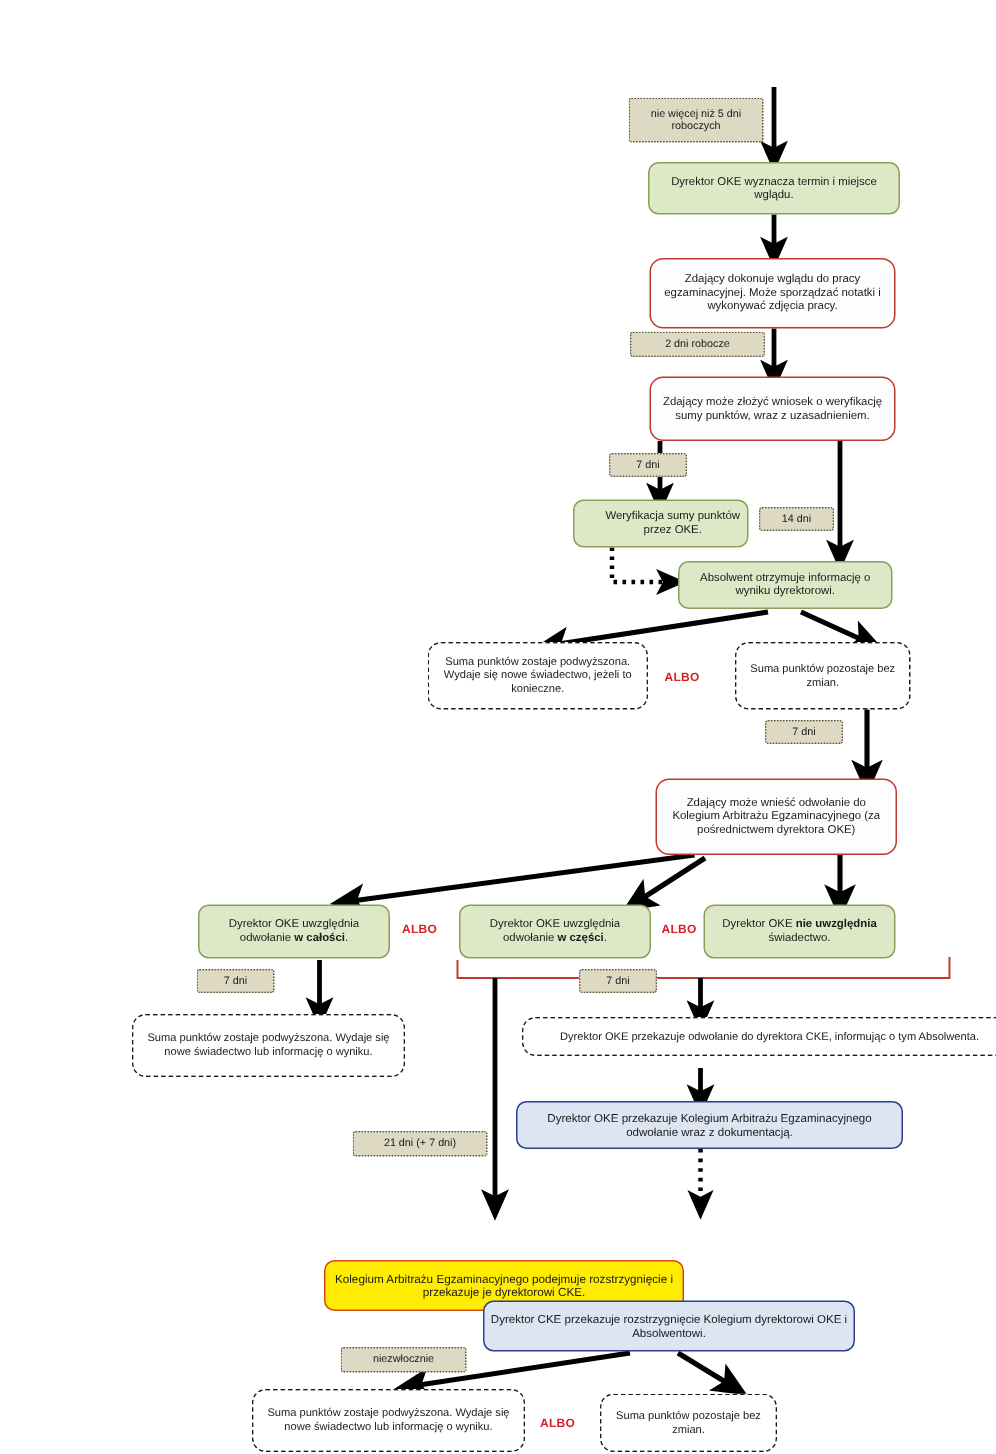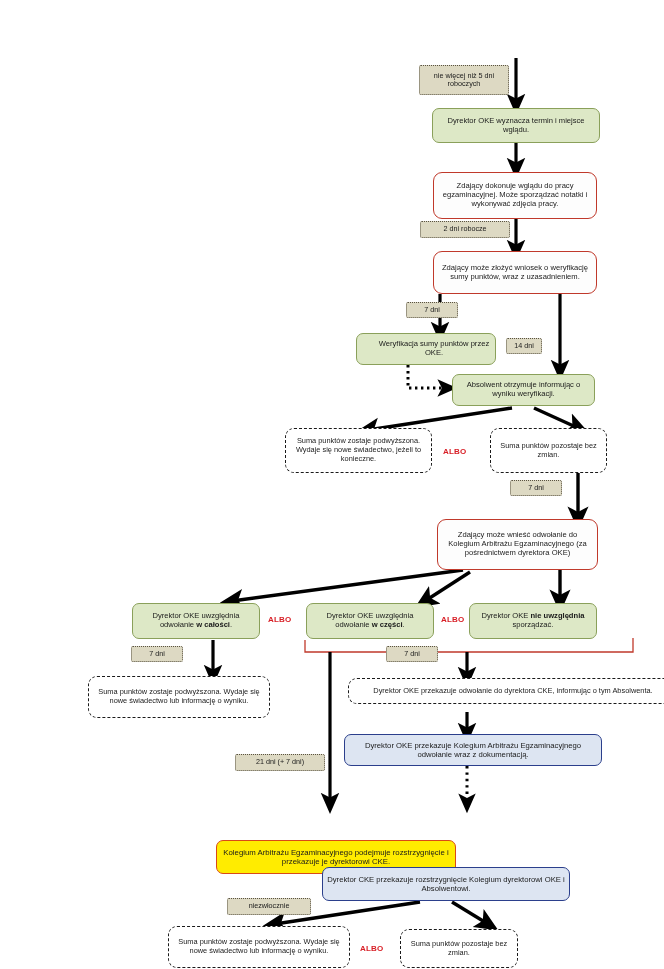--- a/index.html
+++ b/index.html
@@ -168,30 +168,30 @@
   </div>
 
   <div class="node n-red" style="left:433px; top:251px; width:164px; height:43px;">
     <span class="txt">Zdający może złożyć wniosek o weryfikację sumy punktów, wraz z uzasadnieniem.</span>
   </div>
 
   <div class="node n-time" style="left:406px; top:302px; width:52px; height:16px;">
     <span class="txt">7 dni</span>
   </div>
 
-  <div class="node n-green" style="left:356px; top:333px; width:140px; height:32px;padding-left:16px;">
+  <div class="node n-green" style="left:382px; top:333px; width:117px; height:32px;padding-left:16px;">
     <span class="txt">Weryfikacja sumy punktów przez OKE.</span>
   </div>
 
-  <div class="node n-time" style="left:506px; top:338px; width:36px; height:16px;">
+  <div class="node n-time" style="left:506px; top:338px; width:50px; height:16px;">
     <span class="txt">14 dni</span>
   </div>
 
   <div class="node n-green" style="left:452px; top:374px; width:143px; height:32px;">
-    <span class="txt">Absolwent otrzymuje informując o wyniku weryfikacji.</span>
+    <span class="txt">Absolwent otrzymuje informację o wyniku dyrektorowi.</span>
   </div>
 
   <div class="node n-dash" style="left:285px; top:428px; width:147px; height:45px;">
     <span class="txt">Suma punktów zostaje podwyższona. Wydaje się nowe świadectwo, jeżeli to konieczne.</span>
   </div>
 
   <span class="albo" style="left:443px; top:447px;">ALBO</span>
 
   <div class="node n-dash" style="left:490px; top:428px; width:117px; height:45px;">
     <span class="txt">Suma punktów pozostaje bez zmian.</span>
@@ -216,21 +216,21 @@
   <div class="node n-green" style="left:306px; top:603px; width:128px; height:36px;">
     <span class="txt">
       <span>Dyrektor OKE uwzględnia odwołanie </span><span class="bold">w części</span><span>.</span>
     </span>
   </div>
 
   <span class="albo" style="left:441px; top:615px;">ALBO</span>
 
   <div class="node n-green" style="left:469px; top:603px; width:128px; height:36px;">
     <span class="txt">
-      <span>Dyrektor OKE </span><span class="bold">nie uwzględnia</span><span> sporządzać.</span>
+      <span>Dyrektor OKE </span><span class="bold">nie uwzględnia</span><span> świadectwo.</span>
     </span>
   </div>
 
   <div class="node n-time" style="left:131px; top:646px; width:52px; height:16px;">
     <span class="txt">7 dni</span>
   </div>
 
   <div class="node n-time" style="left:386px; top:646px; width:52px; height:16px;">
     <span class="txt">7 dni</span>
   </div>

